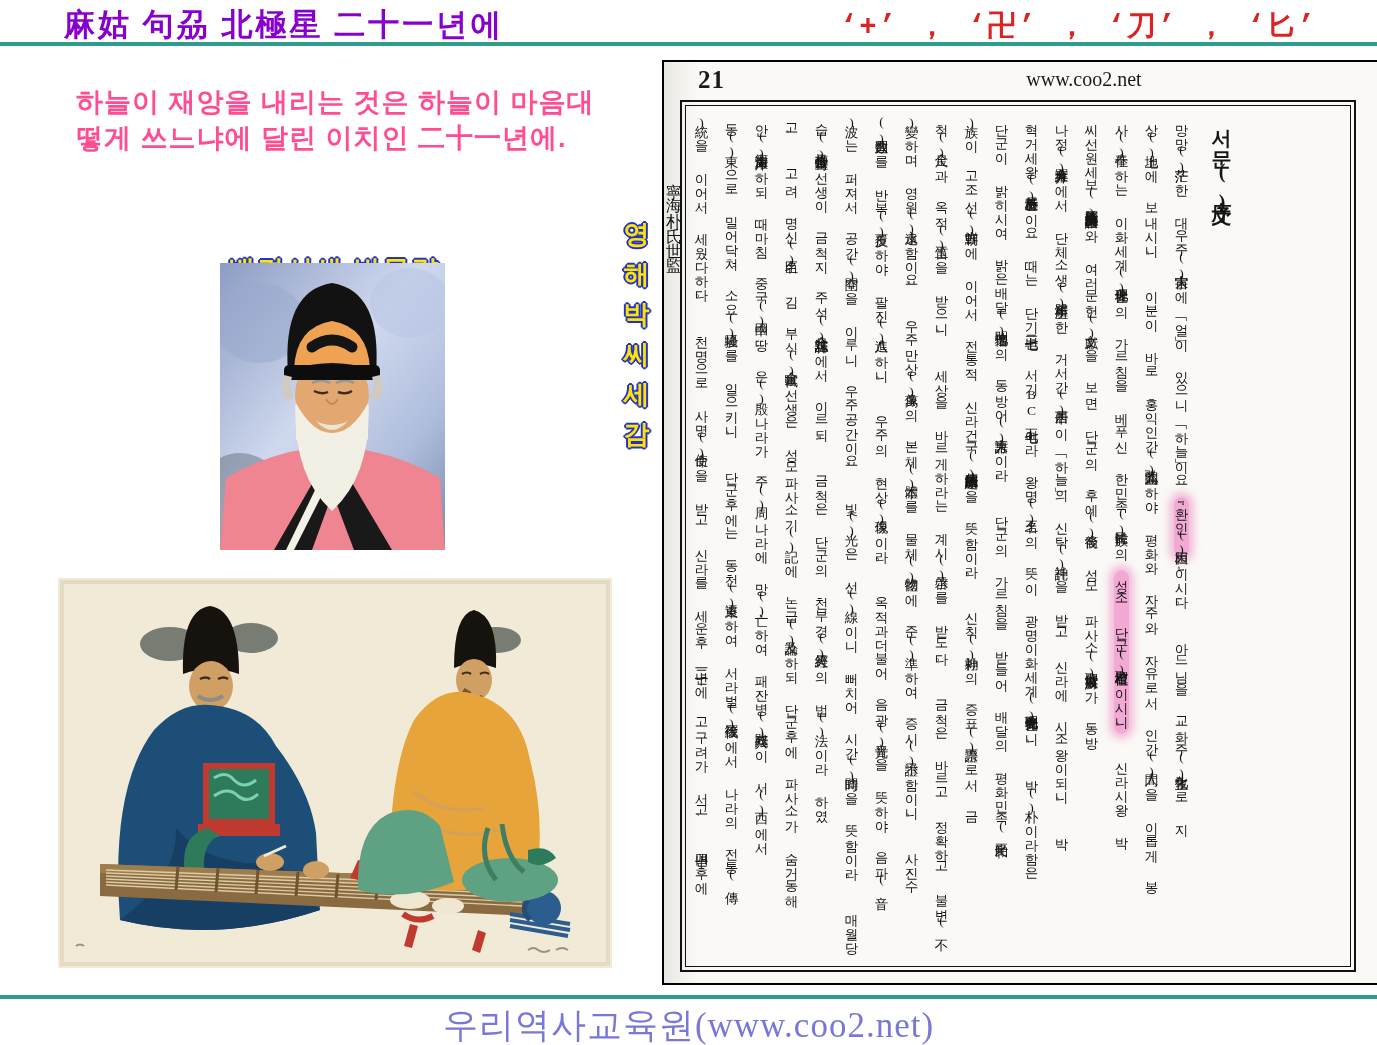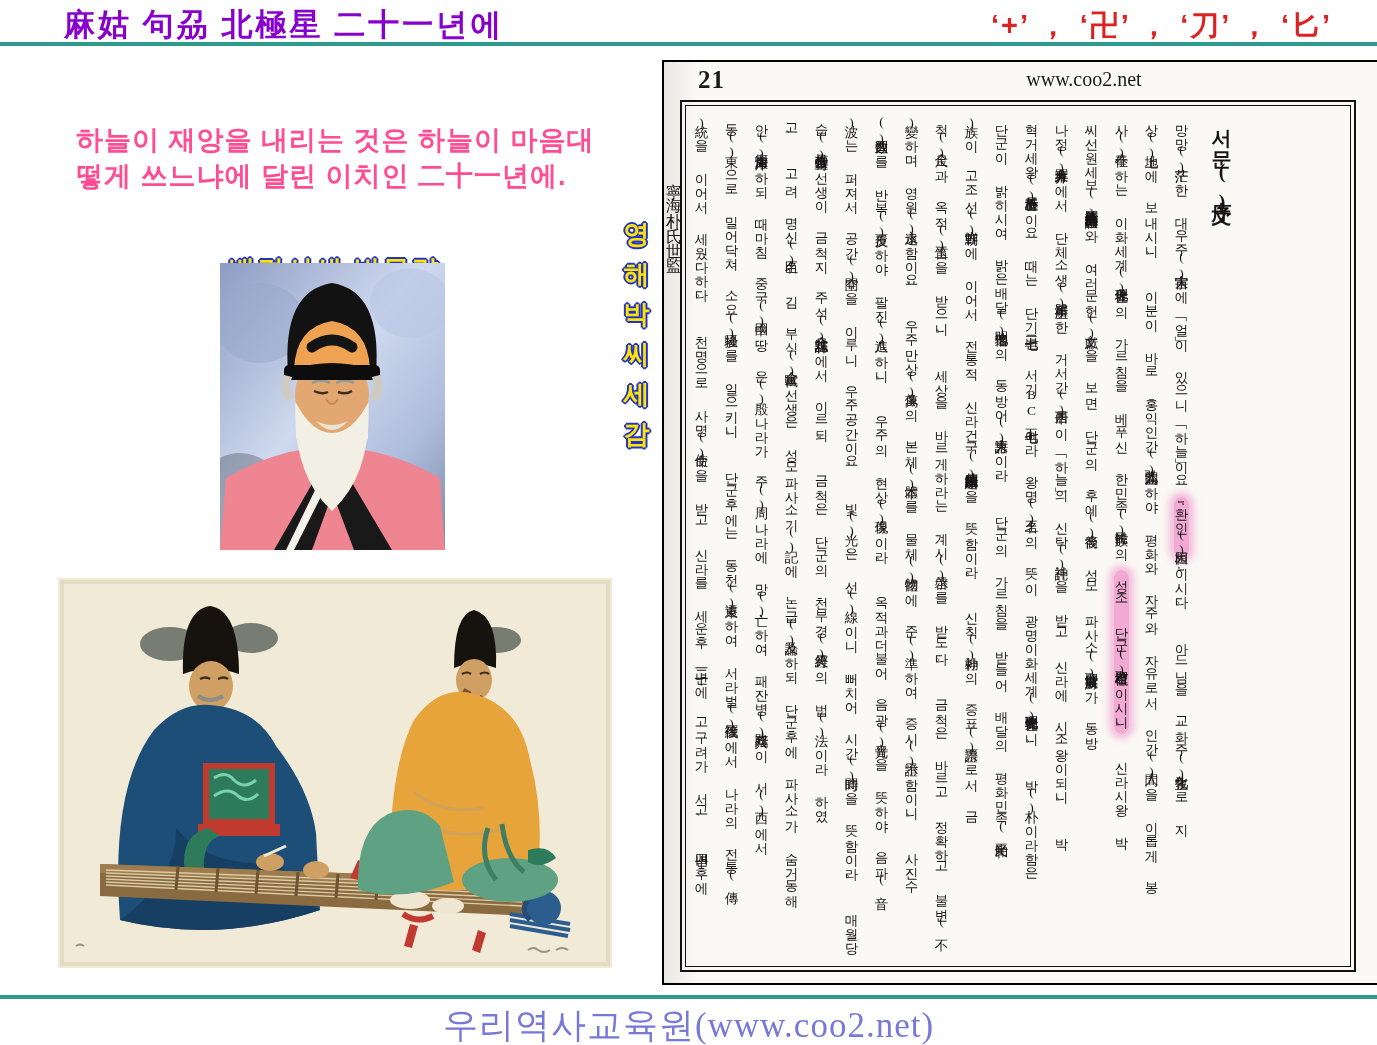--- a/index.html
+++ b/index.html
@@ -8,28 +8,28 @@
     --footer-periwinkle:#7878D8; --highlight-pink:#F2AAD4; --scan-paper:#FAF9F5;
   }
   *{margin:0;padding:0;box-sizing:border-box;}
   html,body{background:#fff;}
   body{font-family:"Liberation Sans","DejaVu Sans",sans-serif;}
   .page{position:relative;width:1377px;height:1045px;background:#fff;overflow:hidden;}
 
   
   .hdr-title{position:absolute;left:64px;top:4px;font-size:31px;font-weight:bold;
     color:var(--title-purple);letter-spacing:3px;font-family:"Liberation Serif","DejaVu Serif",serif;}
-  .hdr-symbols{position:absolute;right:45px;top:6px;font-size:29px;font-weight:bold;
-    color:var(--symbols-red);letter-spacing:2px;font-family:Liberation Sans, sans-serif;}
+  .hdr-symbols{position:absolute;right:60px;top:6px;font-size:29px;font-weight:bold;
+    color:var(--symbols-red);letter-spacing:2px;font-family:Liberation Mono, monospace;}
   .rule-top{position:absolute;left:0;top:42px;width:1377px;height:4px;background:var(--divider-teal);}
   .rule-bottom{position:absolute;left:0;top:995px;width:1377px;height:4px;background:var(--divider-teal);}
 
   
   .intro{position:absolute;left:76px;top:84px;width:570px;color:var(--paragraph-pink);
-    font-weight:bold;font-size:27px;line-height:36px;letter-spacing:1px;margin-top:38px;}
+    font-weight:bold;font-size:27px;line-height:36px;letter-spacing:1px;}
   .outlined{color:var(--caption-yellow);font-weight:bold;
     text-shadow:-2px 0 var(--caption-outline-blue),2px 0 var(--caption-outline-blue),
       0 -2px var(--caption-outline-blue),0 2px var(--caption-outline-blue),
       -1px -1px var(--caption-outline-blue),1px 1px var(--caption-outline-blue),
       -1px 1px var(--caption-outline-blue),1px -1px var(--caption-outline-blue);}
   .caption{position:absolute;left:228px;top:220px;font-size:27px;letter-spacing:2px;margin-top:32px;}
   .side-label{position:absolute;left:620px;top:204px;font-size:26px;letter-spacing:14px;
     writing-mode:vertical-rl;text-orientation:upright;}
   .portrait{position:absolute;left:220px;top:263px;width:225px;height:287px;}
   .painting{position:absolute;left:58px;top:578px;width:554px;height:390px;}

